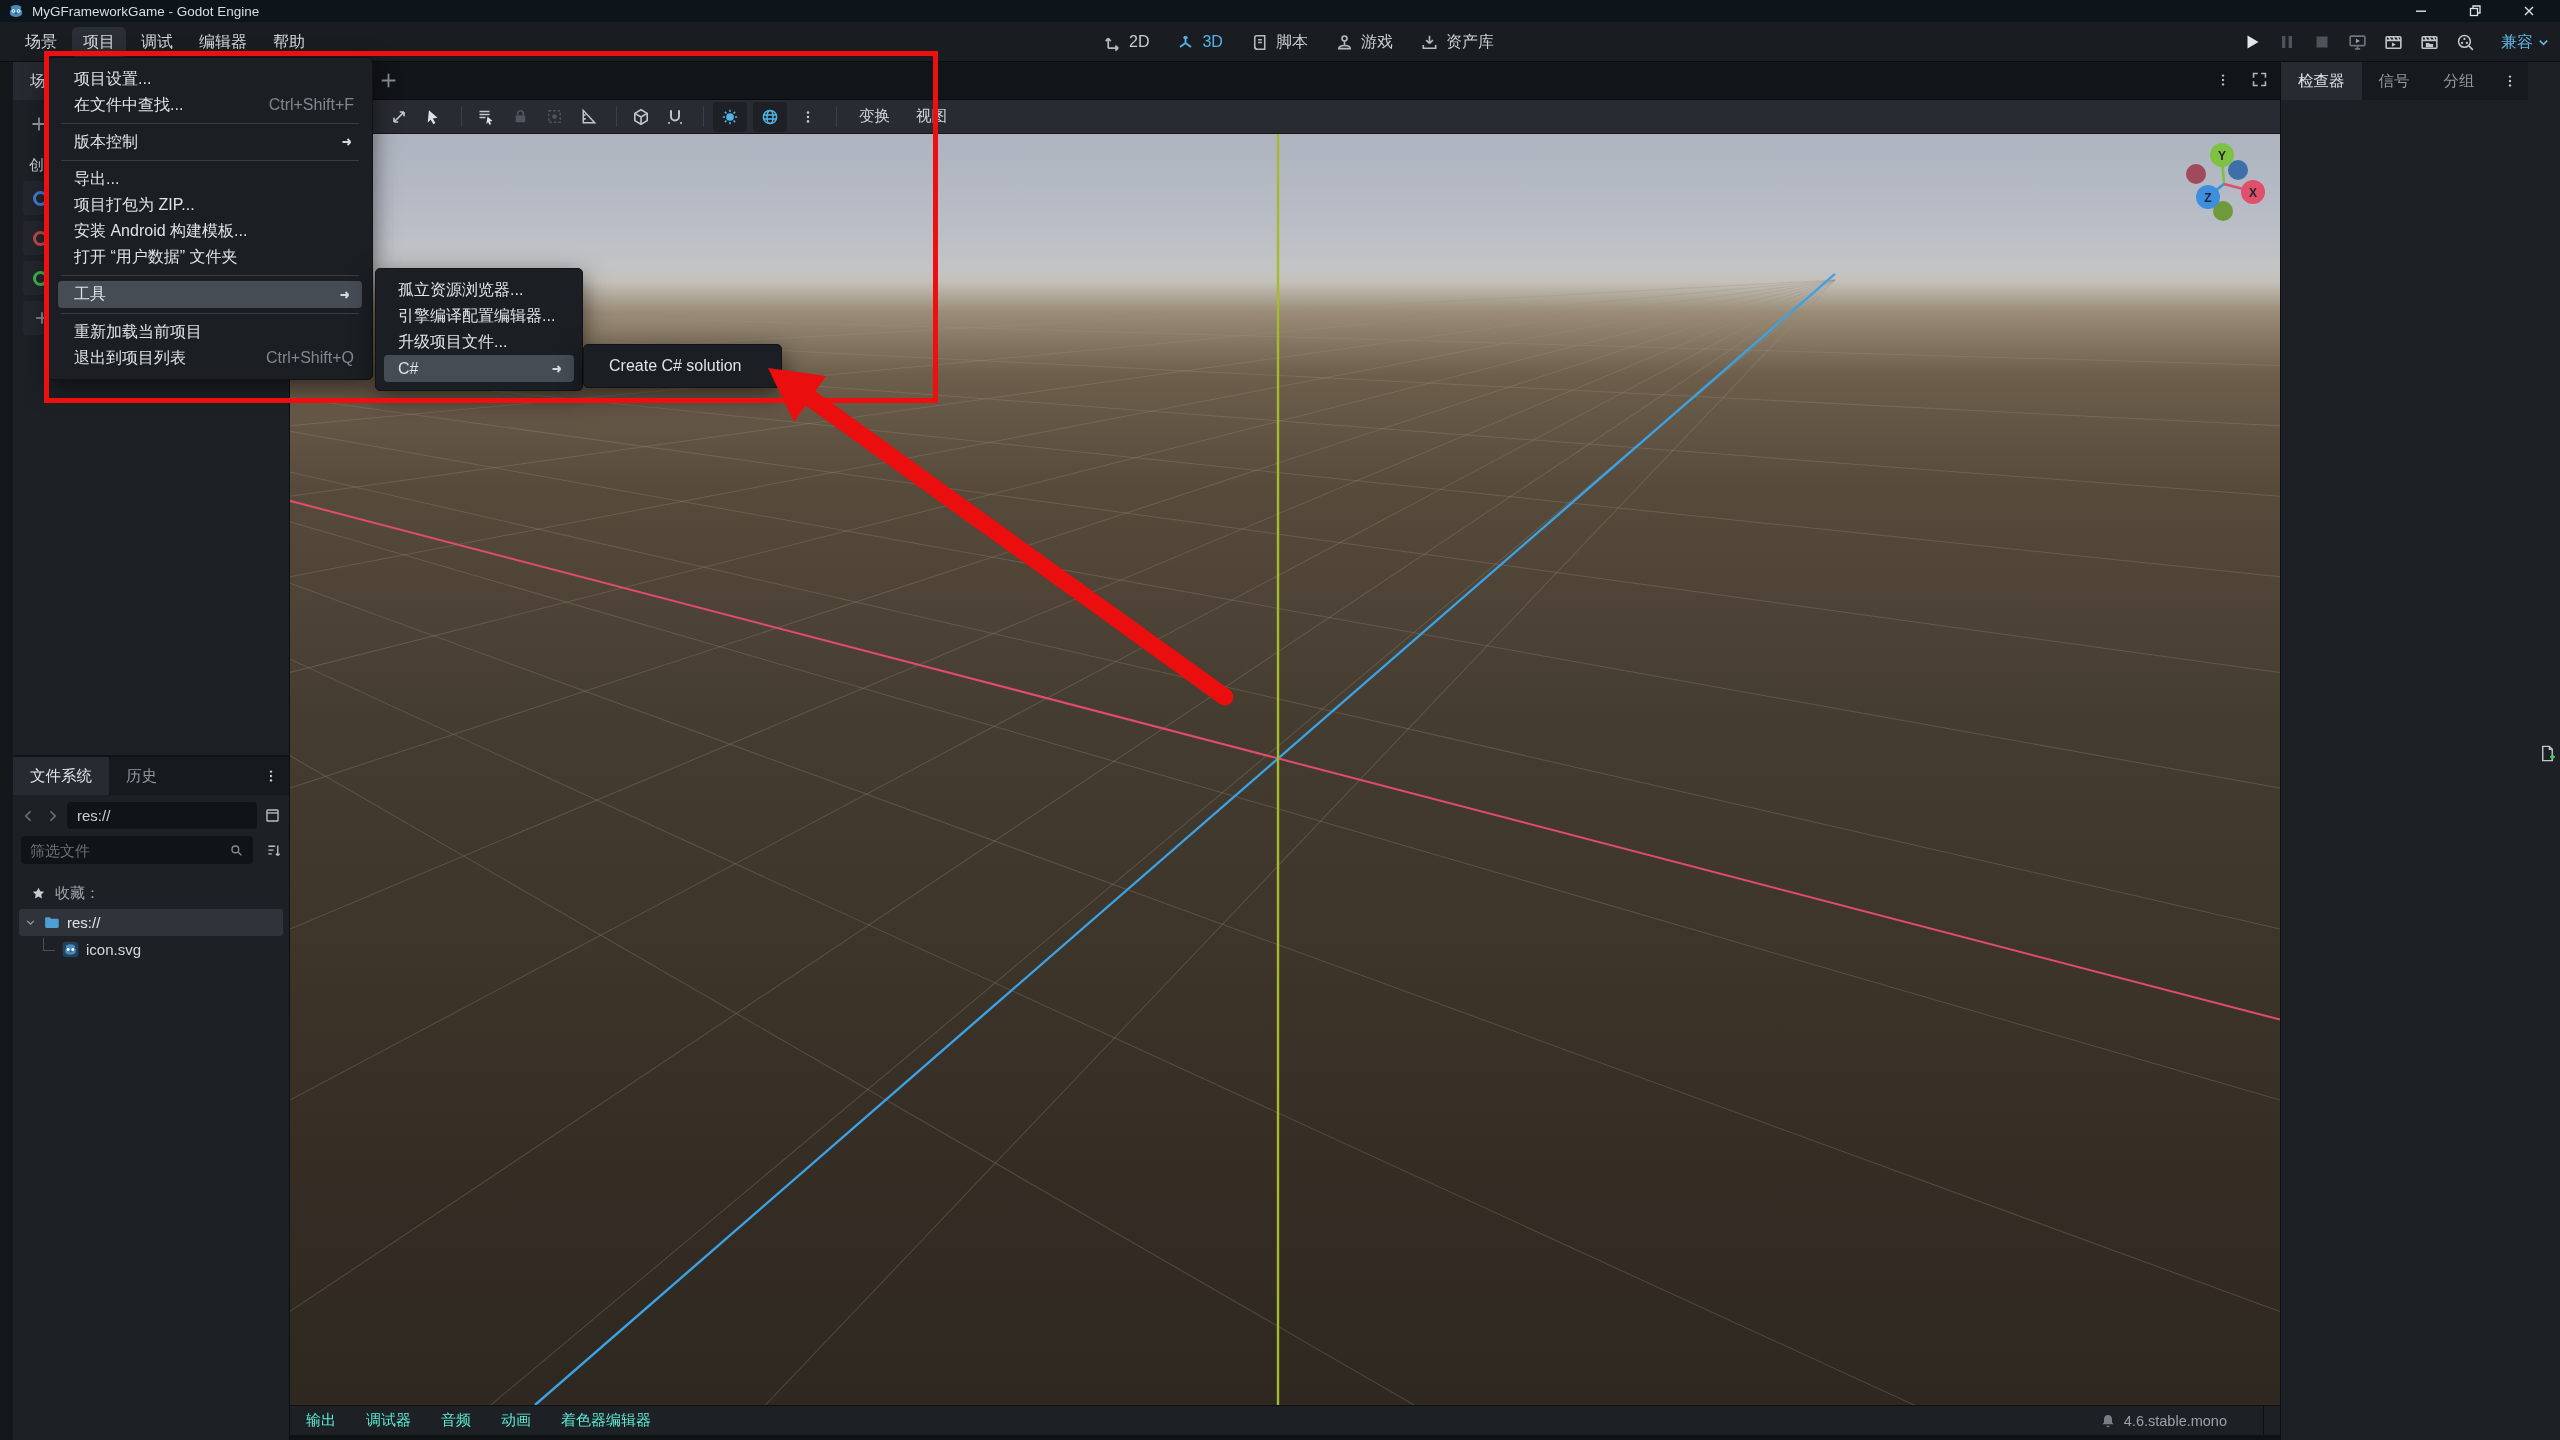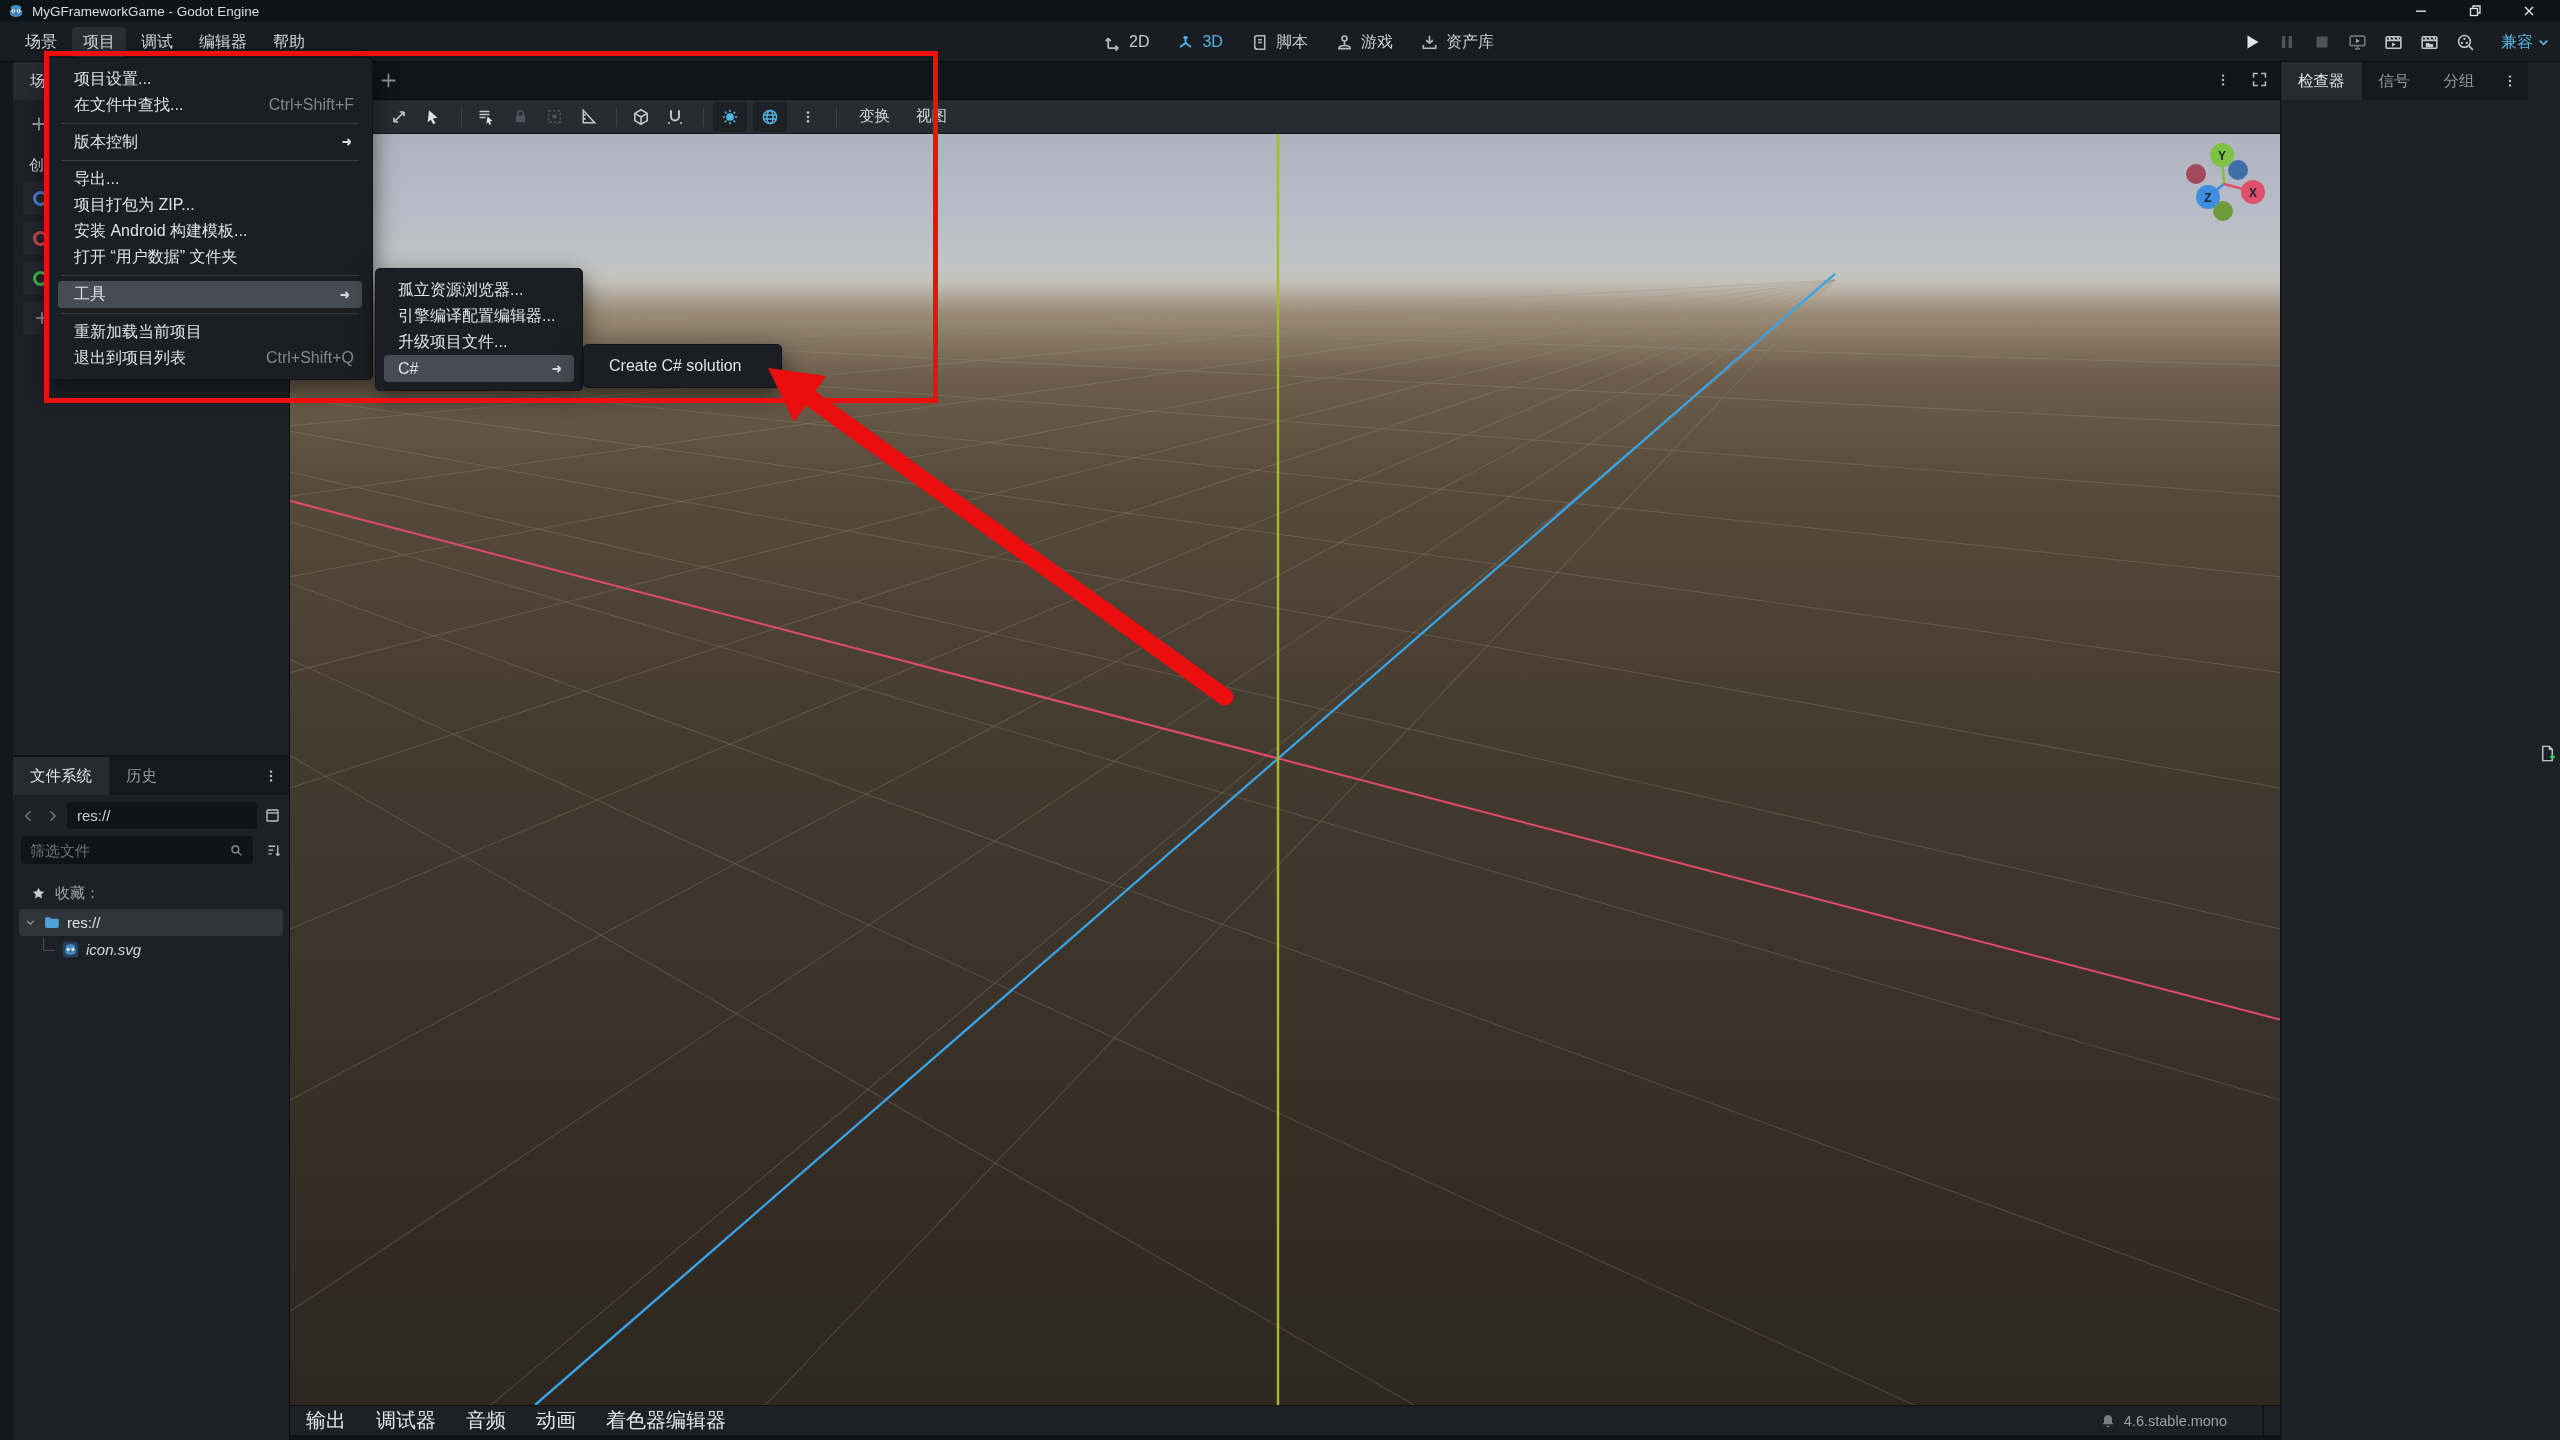--- a/index.html
+++ b/index.html
@@ -52,39 +52,39 @@
   .fs-nav { display:flex; align-items:center; gap:7px; padding:7px 8px 3px 8px; }
   .fs-path { flex:1; height:27px; background:#111417; border-radius:4px; display:flex; align-items:center; }
   .fs-path input { width:100%; border:none; outline:none; background:transparent; color:#c9ced3; font-size:15px; padding:0 10px; font-family:inherit; }
   .fs-filter { display:flex; align-items:center; gap:12px; padding:4px 8px 6px 8px; }
   .filter-box { flex:1; height:28px; background:#111417; border-radius:4px; display:flex; align-items:center; padding:0 9px; }
   .filter-box input { flex:1; border:none; outline:none; background:transparent; color:#c9ced3; font-size:15px; font-family:inherit; }
   .filter-box input::placeholder { color:#6d7379; }
   .fs-tree { padding:10px 6px; font-size:15px; }
   .fav-row { height:26px; display:flex; align-items:center; gap:9px; color:#9fa5ab; padding-left:12px; }
   .row-selected { height:27px; background:#2f343a; border-radius:3px; display:flex; align-items:center; gap:7px; padding:0 6px; color:#e0e3e6; margin-top:3px; }
-  .row-child { height:27px; display:flex; align-items:center; gap:7px; padding-left:24px; color:#d4d8dc;font-style:italic; }
+  .row-child { height:27px; display:flex; align-items:center; gap:7px; padding-left:24px; color:#d4d8dc; }
   .tree-elbow { width:12px; height:13px; border-left:1.5px solid #4b5056; border-bottom:1.5px solid #4b5056; margin-bottom:11px; }
 
   
   #center-col { flex:1; min-width:0; display:flex; flex-direction:column; }
   #scene-strip { height:38px; background:#111418; border-bottom:1px solid #0a0c0e; position:relative; flex:none; }
   .strip-plus { position:absolute; left:88px; top:8px; }
   .strip-right { position:absolute; right:12px; top:9px; display:flex; gap:20px; align-items:center; }
   #vp-toolbar { height:34px; background:#282c32; border-bottom:1px solid #16181c; display:flex; align-items:center; padding-left:60px; flex:none; }
   .ti { width:30px; height:30px; display:flex; align-items:center; justify-content:center; margin-right:4px; flex:none; }
   .tsep { width:1px; height:20px; background:#3c4147; margin:0 9px; flex:none; }
   .tgl { background:#1d2125; border-radius:4px; width:34px; height:30px; display:flex; align-items:center; justify-content:center; margin-right:6px; flex:none; }
   .tmenu { font-size:15.5px; color:#d4d8dc; padding:0 13px; flex:none; }
   #viewport { flex:1; position:relative; overflow:hidden;
     background:linear-gradient(#aeb4bf 0%, #b7bcc6 6%, #c2c4c5 10.5%, #c4c1ba 11.6%, #9a8c77 14%, #6d5e4b 19%, #564a3b 28%, #463d31 45%, #382f26 75%, #2e2820 100%); }
   #viewport svg.scene { position:absolute; inset:0; }
   #viewport svg.gizmo { position:absolute; right:8px; top:0; }
   #bottom-bar { height:30px; background:#1d2126; border-top:1px solid #0e1013; display:flex; align-items:center; padding:0 16px; gap:30px; flex:none; }
-  .bb-tab { font-size:20px; color:#e5e5e5; }
+  .bb-tab { font-size:15px; color:#5eead4; }
   .bb-spacer { flex:1; }
   .bb-version { display:flex; align-items:center; gap:8px; padding-right:6px; }
   .bb-version span { font-size:14.5px; color:#9aa1a8; }
   .bb-endsep { width:1px; height:30px; background:#0e1013; }
   #bottom-strip { height:5px; background:#101316; flex:none; }
 
   
   #right-dock { width:280px; background:#1d2126; border-left:1px solid #0c0e10; display:flex; flex-direction:row; }
   .insp-toolbar { display:flex; align-items:center; gap:15px; padding:9px 12px 5px 10px; }
   .insp-toolbar .sp { flex:1; }

